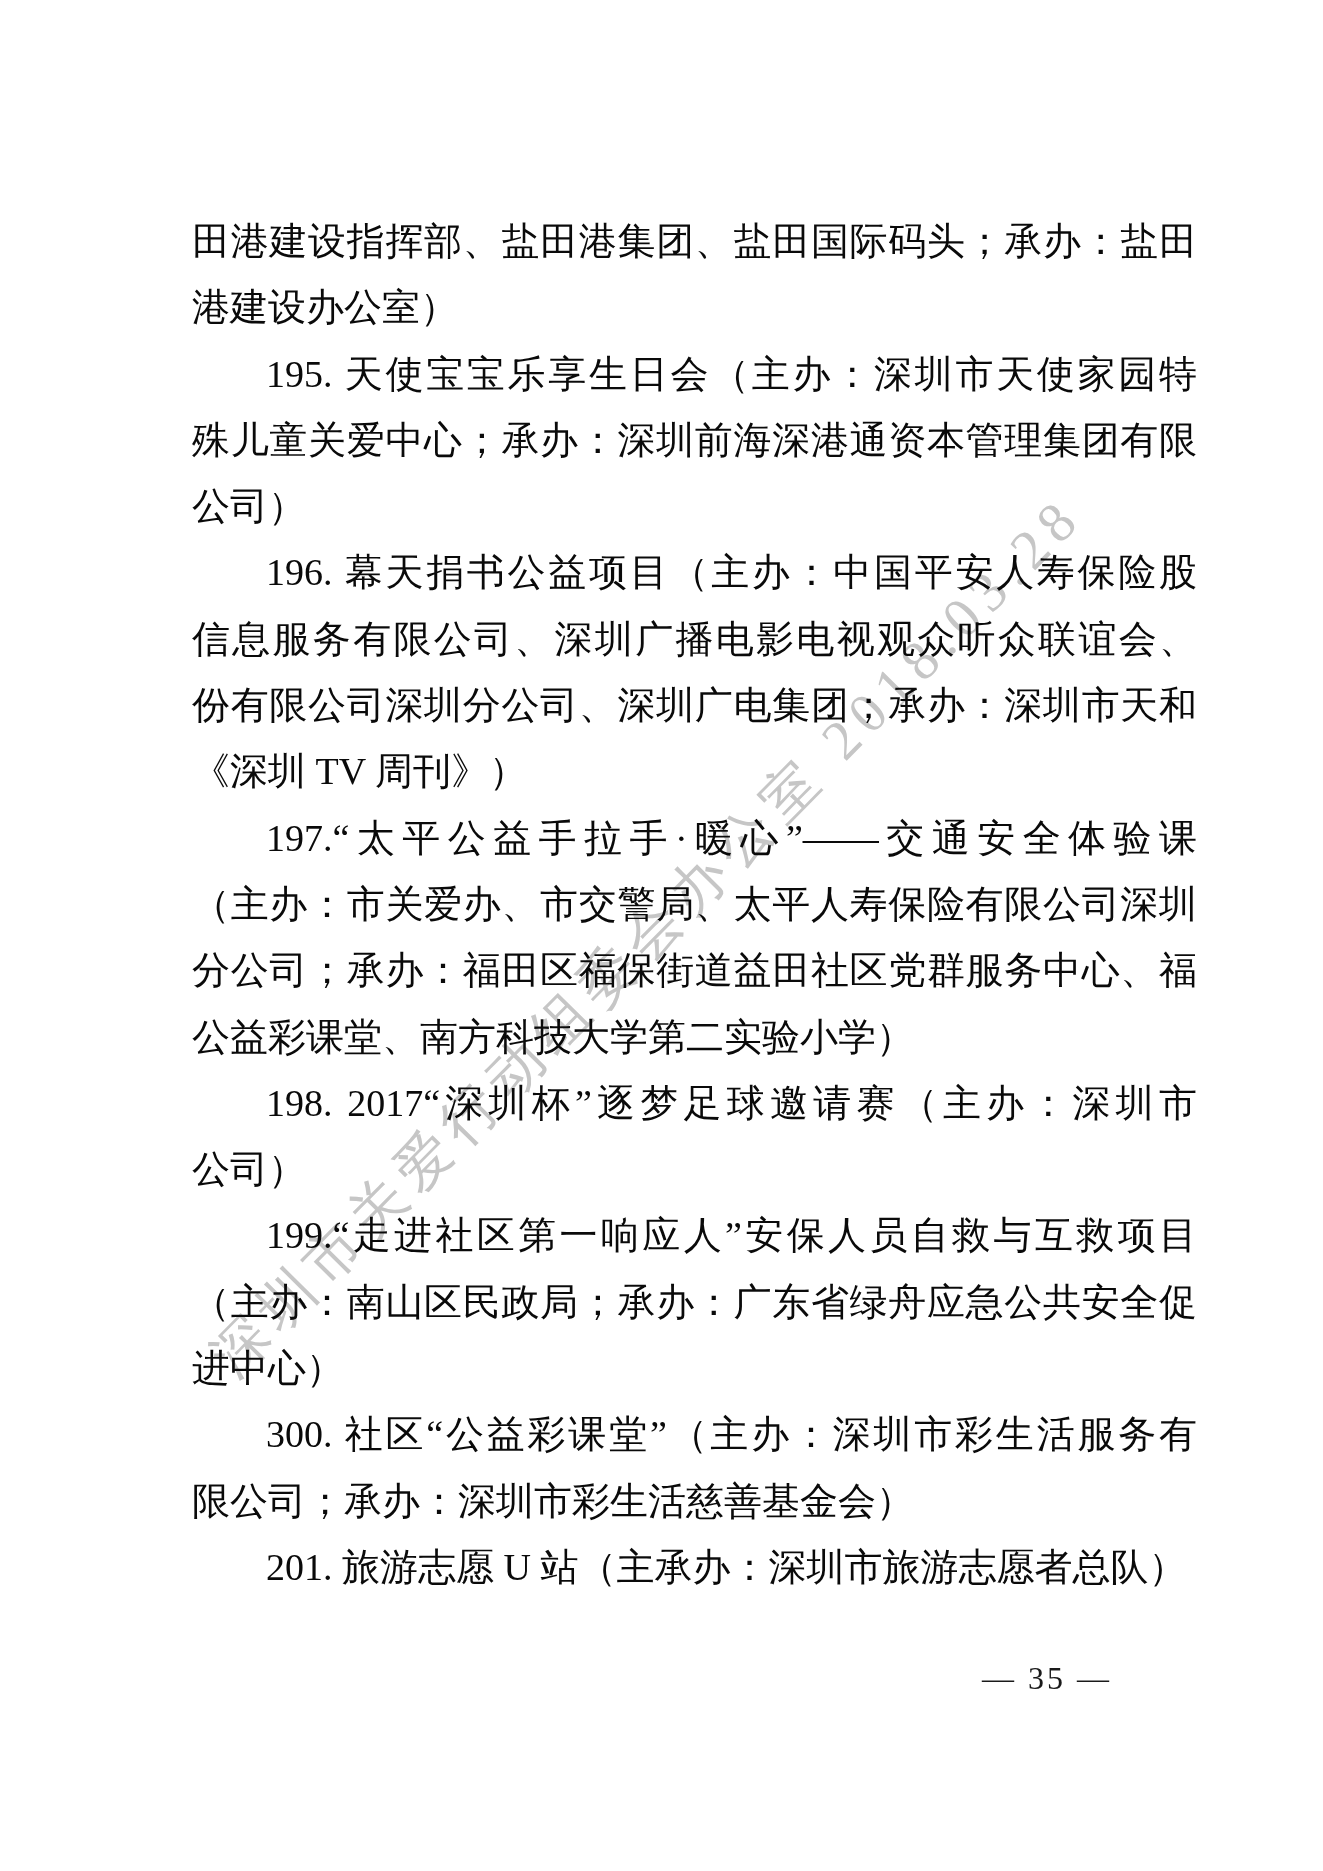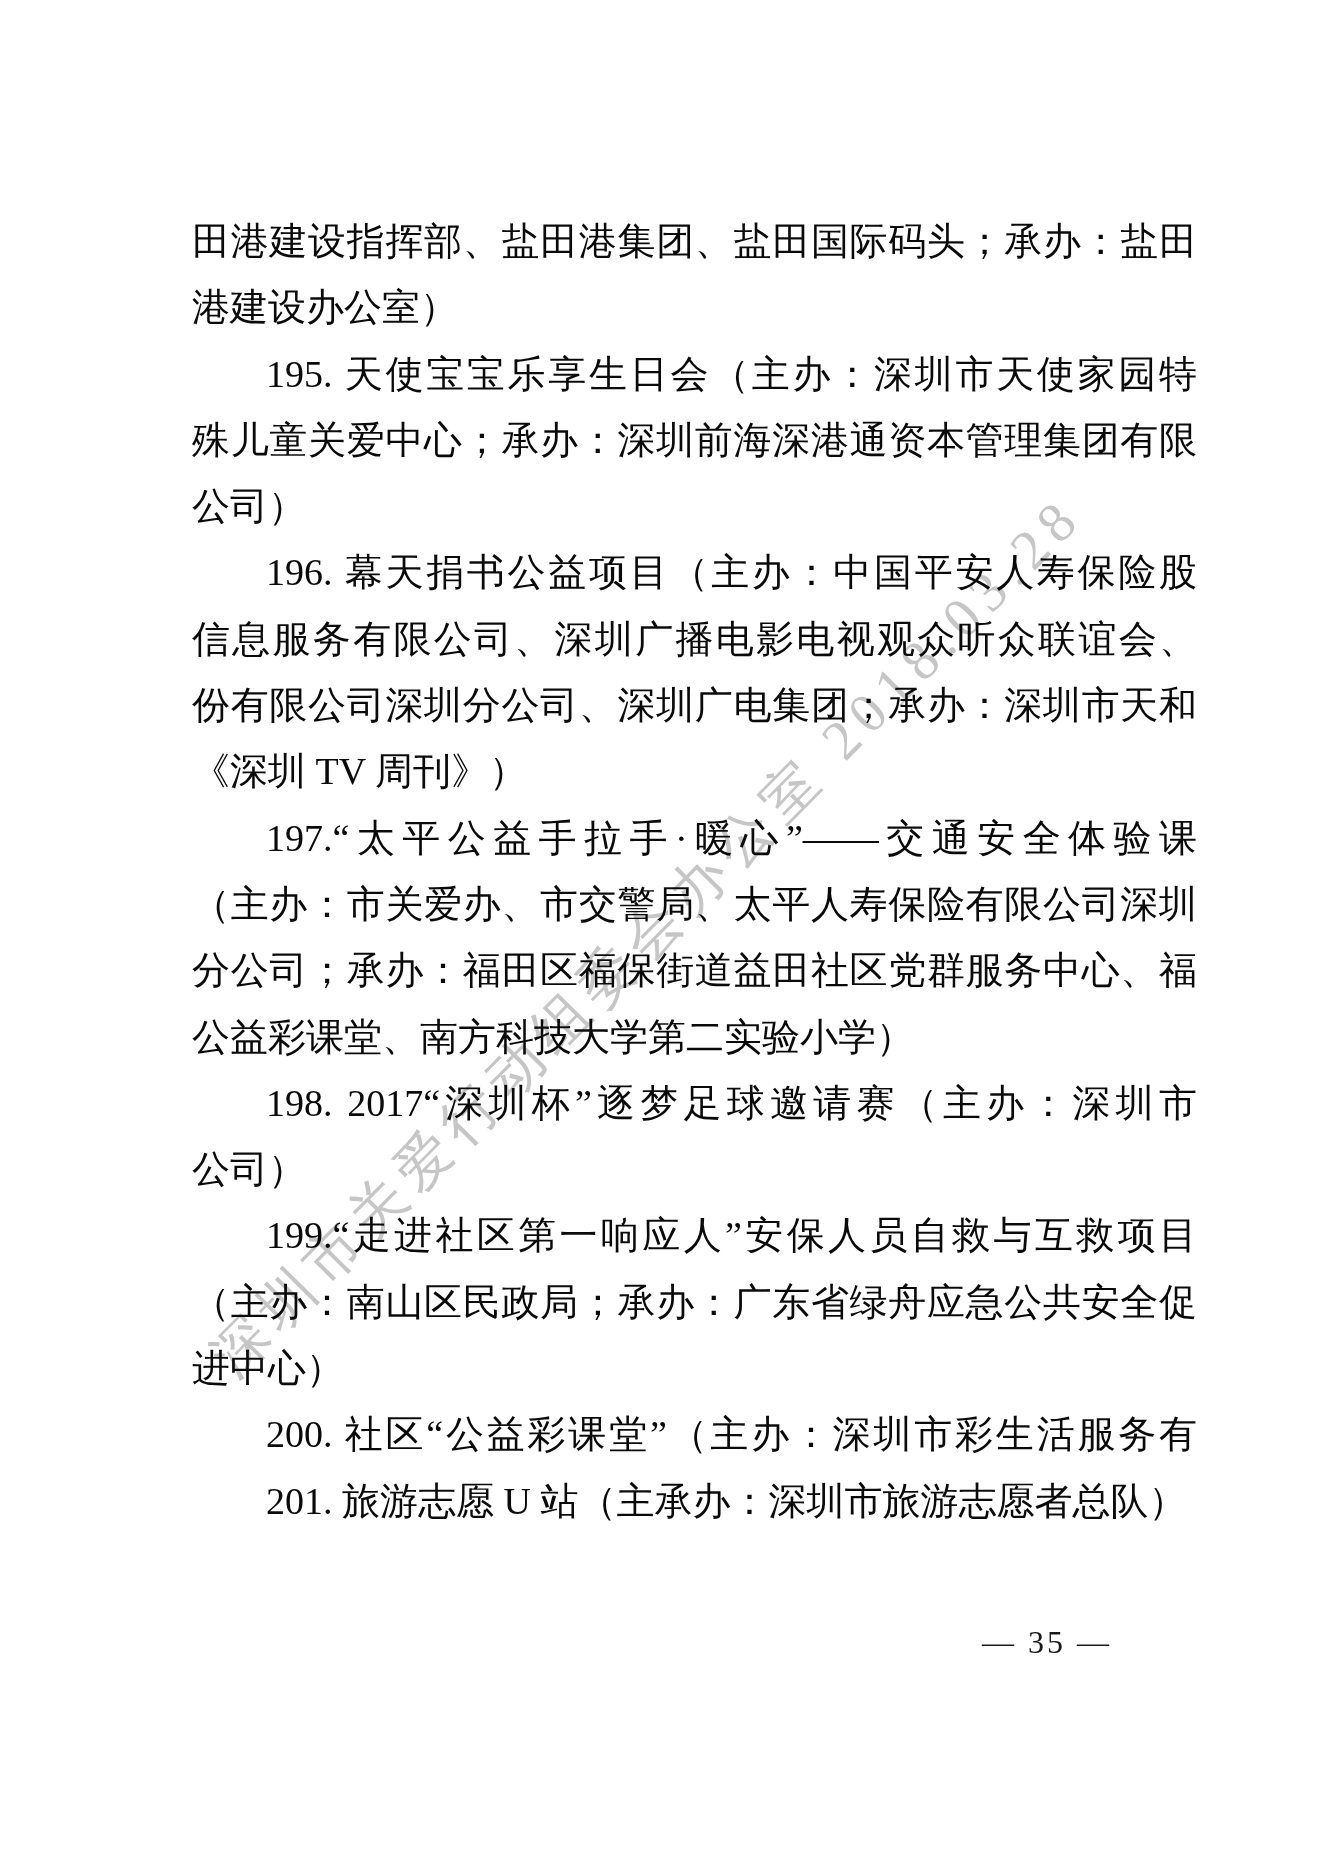--- a/index.html
+++ b/index.html
@@ -47,21 +47,21 @@
   .line.justify {
     text-align: justify;
     text-align-last: justify;
   }
   .line.indent {
     text-indent: 74px;
   }
   .page-number {
     position: absolute;
     left: 982px;
-    top: 1624px;
+    top: 1660px;
     font-size: 32px;
     letter-spacing: 3px;
     color: #1a1a1a;
     white-space: nowrap;
   }
 </style>
 </head>
 <body>
 
 <div class="page">
@@ -79,18 +79,19 @@
       <div class="line">《深圳 TV 周刊》）</div>
       <div class="line indent justify">197.“太平公益手拉手·暖心”——交通安全体验课</div>
       <div class="line justify">（主办：市关爱办、市交警局、太平人寿保险有限公司深圳</div>
       <div class="line justify">分公司；承办：福田区福保街道益田社区党群服务中心、福</div>
       <div class="line">公益彩课堂、南方科技大学第二实验小学）</div>
       <div class="line indent justify">198. 2017“深圳杯”逐梦足球邀请赛（主办：深圳市</div>
       <div class="line">公司）</div>
       <div class="line indent justify">199.“走进社区第一响应人”安保人员自救与互救项目</div>
       <div class="line justify">（主办：南山区民政局；承办：广东省绿舟应急公共安全促</div>
       <div class="line">进中心）</div>
-      <div class="line indent justify">200. 社区“公益彩课堂”（主办：深圳市彩生活服务有</div>
+      <div class="line indent justify">300. 社区“公益彩课堂”（主办：深圳市彩生活服务有</div>
+      <div class="line">限公司；承办：深圳市彩生活慈善基金会）</div>
       <div class="line indent">201. 旅游志愿 U 站（主承办：深圳市旅游志愿者总队）</div>
     </div>
 
   <div class="page-number">— 35 —</div>
 </div>
 
 </body></html>

